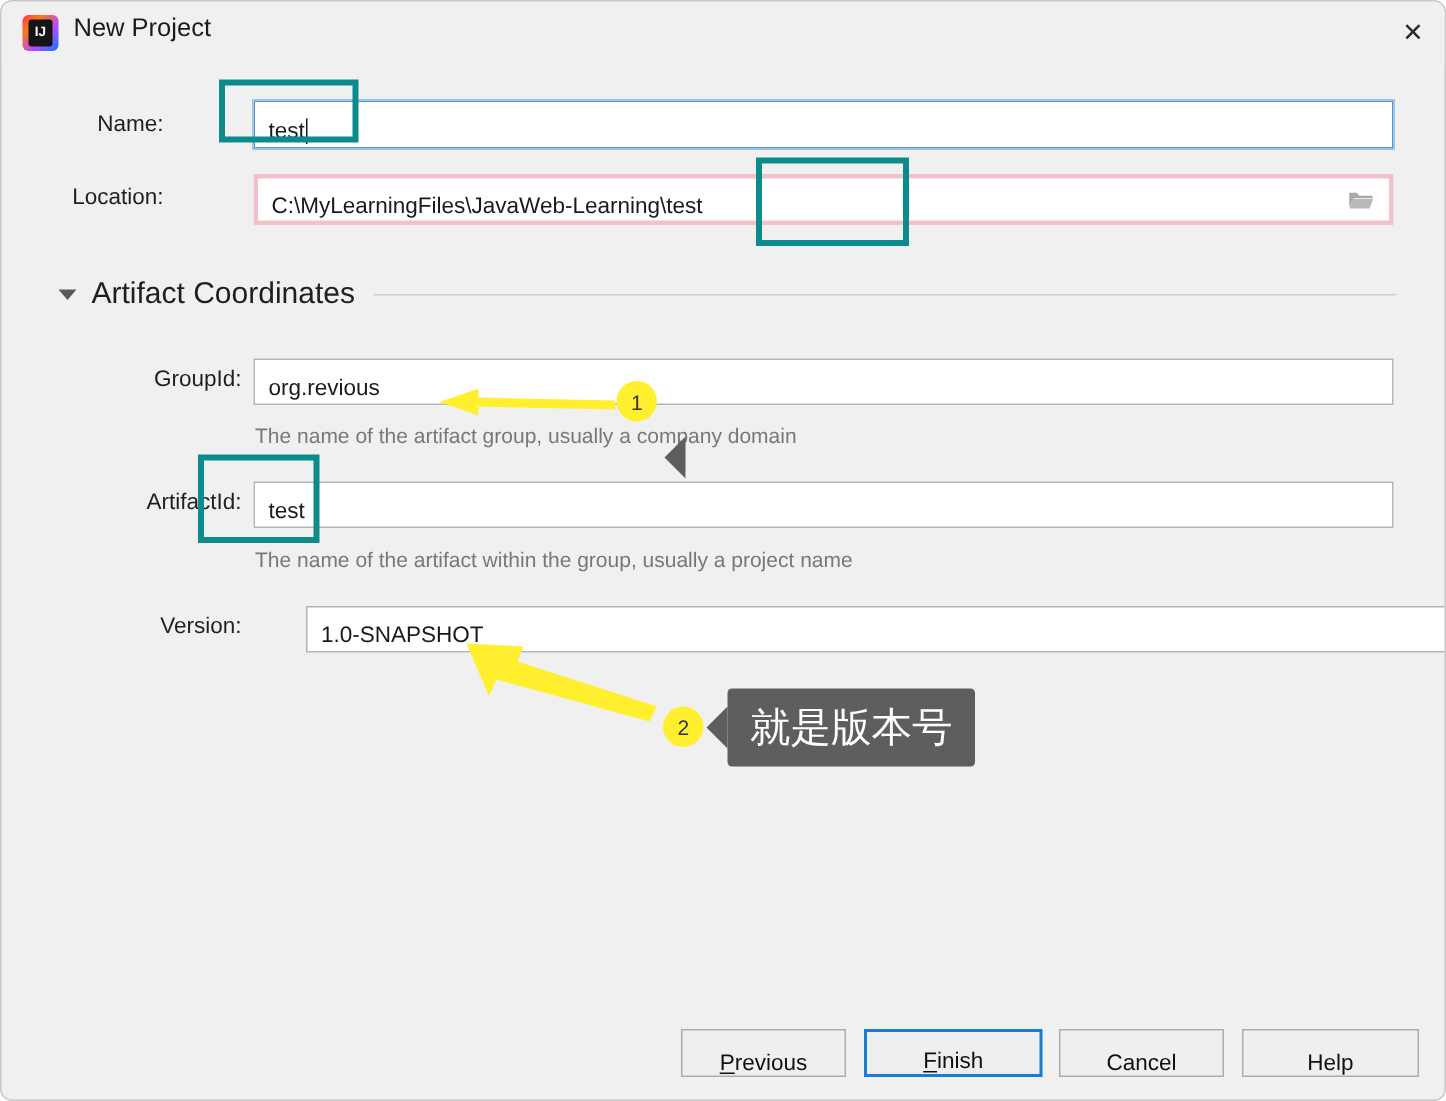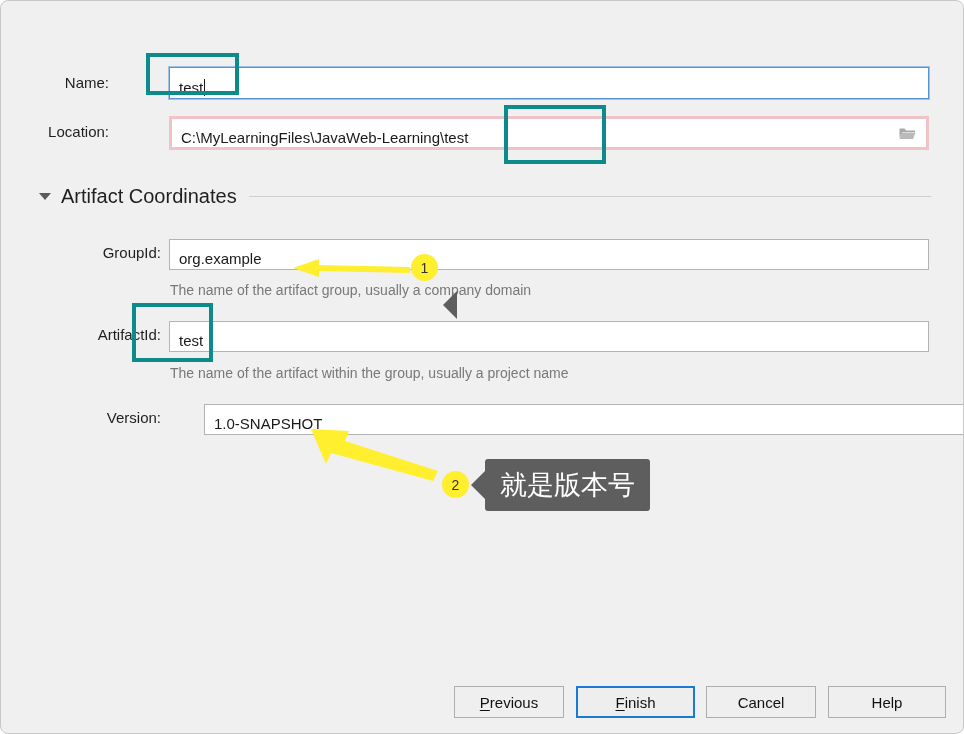--- a/index.html
+++ b/index.html
@@ -120,21 +120,21 @@
     flex: 1; height: 1px; background: #cfcfcf; margin-left: 12px;
   }
 
   
   .btn {
     position: absolute;
     height: 32px;
     background: #efefef;
     border: 1px solid #adadad;
     font-size: 15px; color: #101010;
-    display: flex; align-items: center; justify-content: center;
+    display: flex; align-items: flex-end; justify-content: center;
     cursor: pointer;
     font-family: "Liberation Sans", sans-serif;
   }
   .btn.default {
     border: 2px solid #1a7ad4;
     background: #eeeeee;
   }
   .btn u { text-underline-offset: 2px; }
 
   
@@ -164,20 +164,28 @@
     position: absolute; left: 0; top: 0;
     width: 964px; height: 734px;
     pointer-events: none;
   }
 </style>
 </head>
 <body>
 
 <div id="app">
 
+  <div class="titlebar">
+    <div class="ij-logo">
+      <div class="inner"></div>
+      <div class="letters">IJ</div>
+    </div>
+    <div class="title-text">New Project</div>
+    <div class="close-btn">✕</div>
+  </div>
 
   <div class="row-label" style="left:20px; top:73px; width:88px;">Name:</div>
   <div class="field focused" style="left:168px; top:66px; width:760px; height:32px;">
     <span>test</span>
       <span class="caret"></span>
   </div>
 
   <div class="row-label" style="left:20px; top:122px; width:88px;">Location:</div>
   <div class="field error" style="left:168px; top:115px; width:760px; height:34px;">
     <span>C:\MyLearningFiles\JavaWeb-Learning\test</span>
@@ -190,21 +198,21 @@
   </div>
 
   <div class="section">
     <span class="tri"></span>
     <span class="section-title">Artifact Coordinates</span>
     <span class="section-line"></span>
   </div>
 
   <div class="row-label" style="left:20px; top:243px; width:140px;">GroupId:</div>
   <div class="field" style="left:168px; top:238px; width:760px; height:31px;">
-    <span>org.example</span>
+    <span>org.revious</span>
   </div>
   <div class="helper" style="left:169px; top:281px;">The name of the artifact group, usually a company domain</div>
 
   <div class="row-label" style="left:20px; top:325px; width:140px;">ArtifactId:</div>
   <div class="field" style="left:168px; top:320px; width:760px; height:31px;">
     <span>test</span>
   </div>
   <div class="helper" style="left:169px; top:364px;">The name of the artifact within the group, usually a project name</div>
 
   <div class="row-label" style="left:20px; top:408px; width:140px;">Version:</div>

